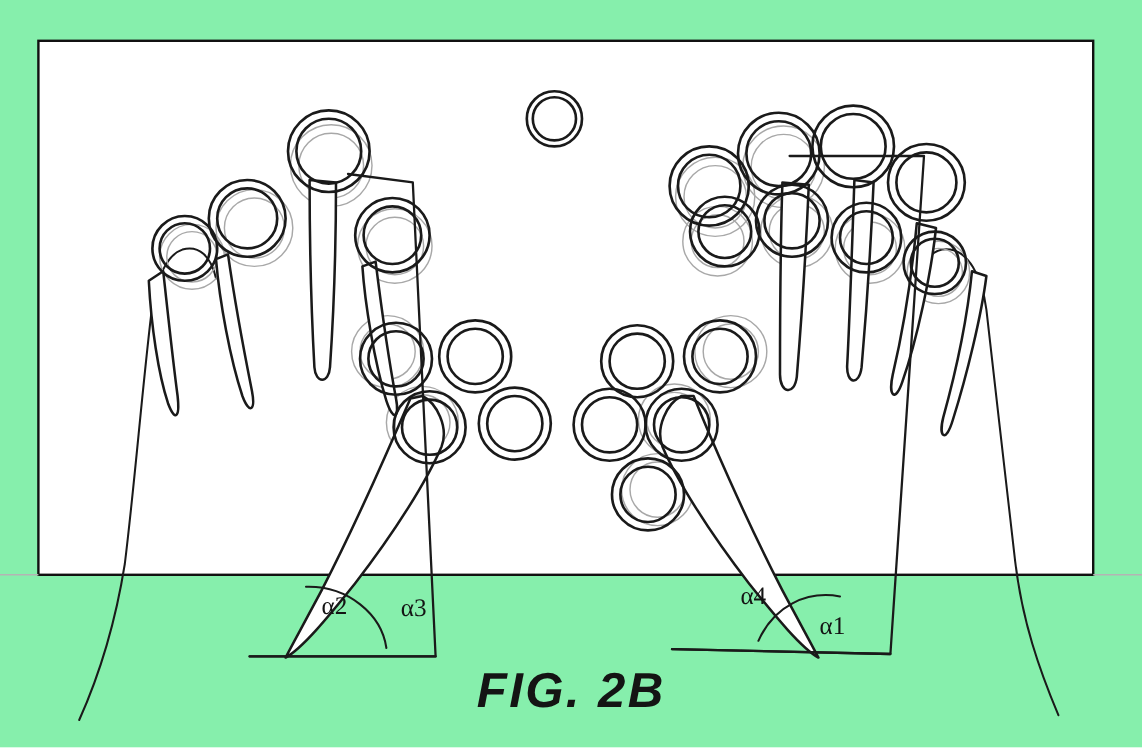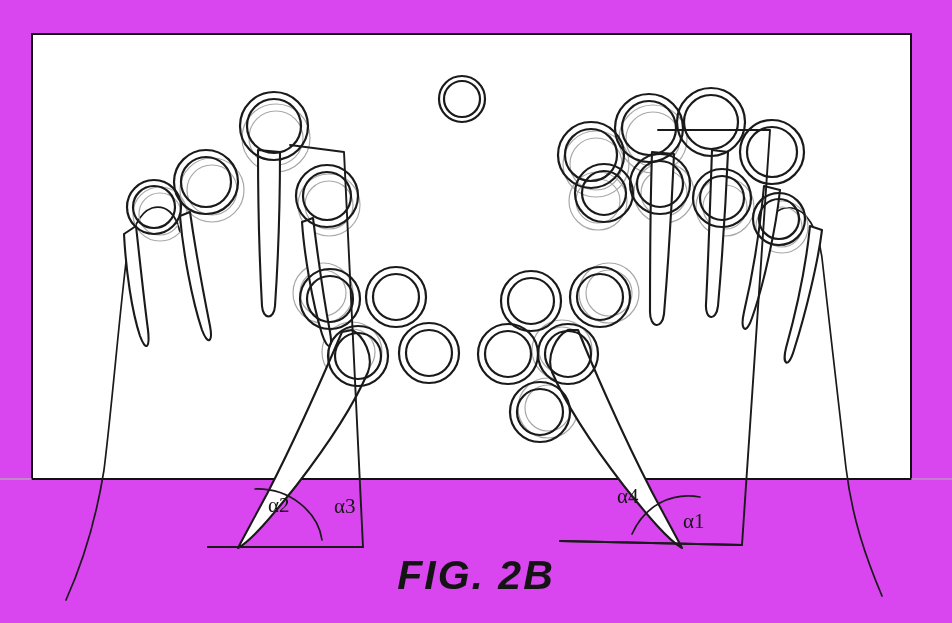--- a/index.html
+++ b/index.html
@@ -8,21 +8,21 @@
     padding: 0;
     background: #ffffff;
   }
   body {
     font-family: "Liberation Sans", sans-serif;
   }
   #figure-root {
     position: relative;
     width: 952px;
     height: 623px;
-    background: #d946ef;
+    background: #86efac;
     overflow: hidden;
   }
   #figure-svg {
     position: absolute;
     left: 0;
     top: 0;
     width: 952px;
     height: 623px;
     display: block;
   }

